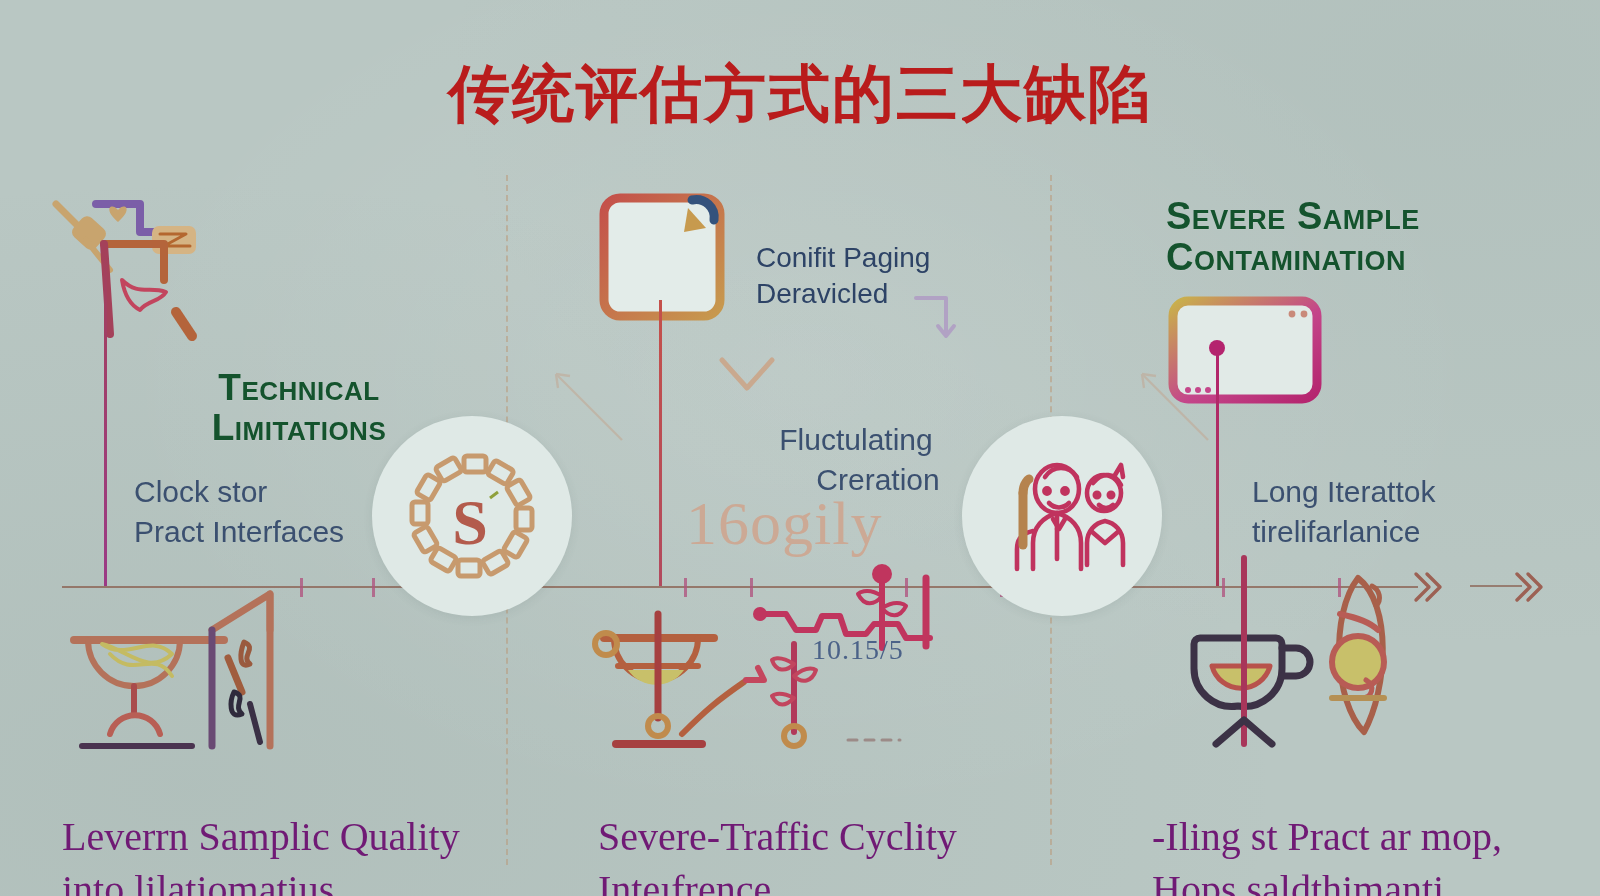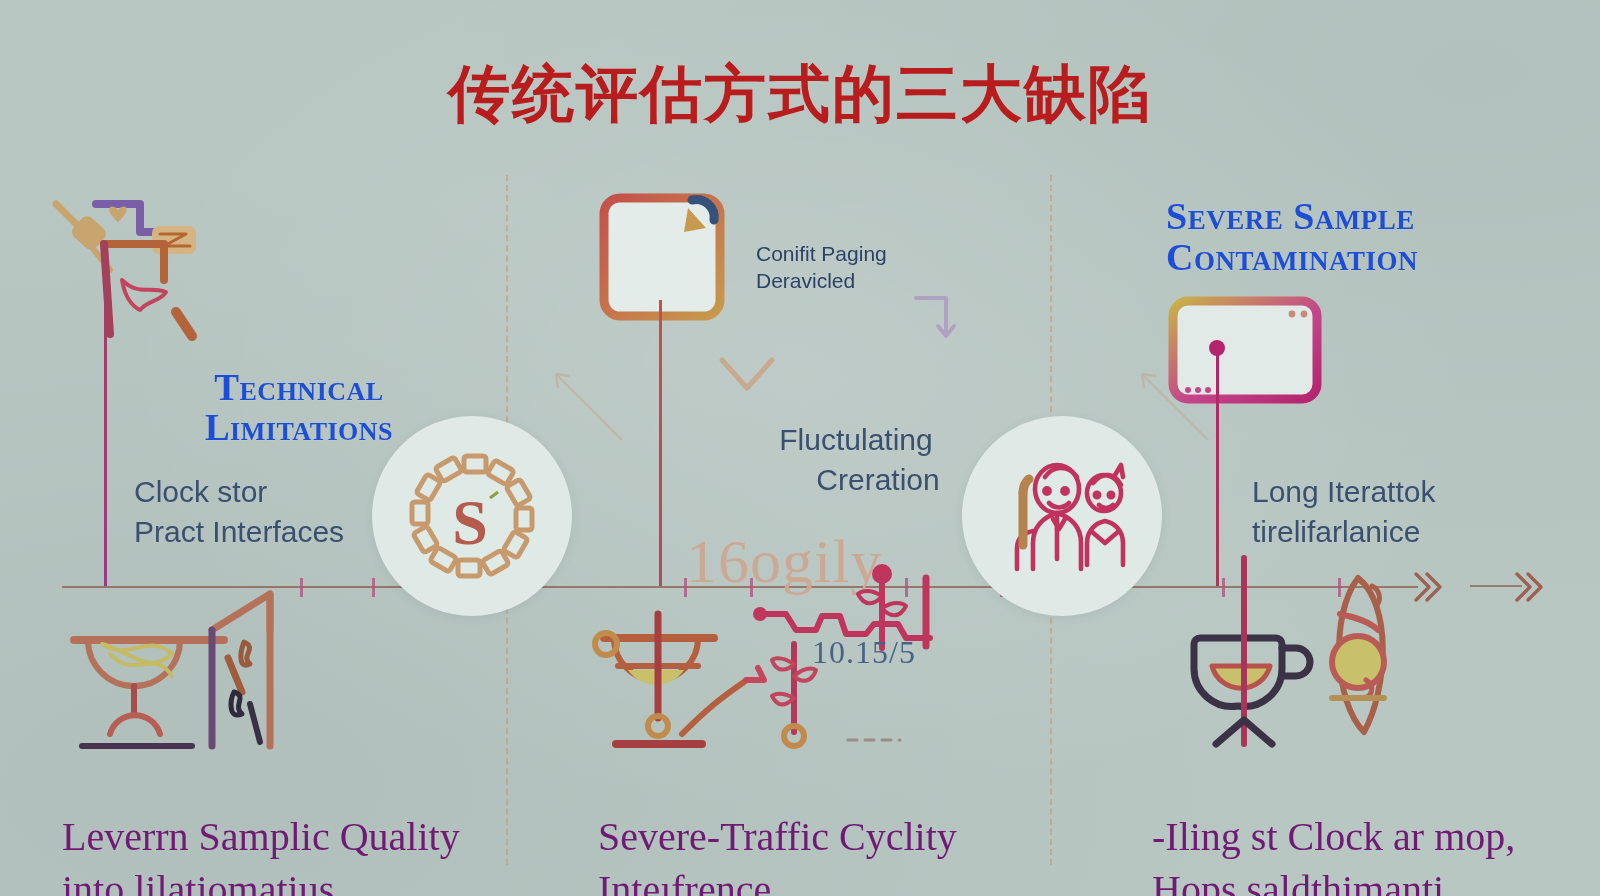--- a/index.html
+++ b/index.html
@@ -84,65 +84,64 @@
     left: 1470px;
     top: 585px;
     width: 52px;
     height: 2px;
     background: #8e6a5c;
     opacity:.8;
   }
 
   .heading {
     position: absolute;
-    font-family: Liberation Serif, serif;
+    font-family: Liberation Sans, sans-serif;
     font-variant: small-caps;
     font-weight: 700;
     font-size: 37px;
     line-height: 1.07;
     letter-spacing: 0.5px;
-    color: #1d4ed8;
+    color: #14532d;
     text-shadow: 0 1px 0 rgba(255,255,255,.08);
   }
   .body-text {
     position: absolute;
     font-family: "Liberation Sans", sans-serif;
     font-size: 30px;
     line-height: 1.32;
     color: #3b5070;
   }
   .caption {
     position: absolute;
     font-family: "Liberation Serif", "DejaVu Serif", serif;
     font-size: 40px;
     line-height: 1.33;
     color: #701a75;
     margin-top: 48px;
   }
   .kicker {
     position: absolute;
     font-family: "Liberation Sans", sans-serif;
-    font-size: 21px;
+    font-size: 28px;
     line-height: 1.3;
     color: #2d4366;
   }
   .ghost-num {
     position: absolute;
     font-family: "Liberation Serif", "DejaVu Serif", serif;
     font-size: 62px;
     line-height: 1;
     color: #cda893;
     opacity: .95;
     letter-spacing: 1px;
-    margin-top: 38px;
   }
   .metric {
     position: absolute;
     font-family: "Liberation Serif", "DejaVu Serif", serif;
-    font-size: 32px;
+    font-size: 28px;
     color: #4b6288;
     letter-spacing: 1px;
   }
 
   
   .badge {
     position: absolute;
     width: 200px;
     height: 200px;
     border-radius: 50%;
@@ -452,21 +451,21 @@
         <path d="M210 28 c8 4 10 14 4 20" stroke="#a8604a" stroke-width="5"></path>
         <path d="M178 56 c18 4 30 8 38 16" stroke="#b85c55" stroke-width="6"></path>
         <circle cx="196" cy="104" r="26" fill="#c8c06a" stroke="#b85c55" stroke-width="6"></circle>
         <path d="M204 122 c10 6 6 18 -4 18" stroke="#b85c55" stroke-width="5"></path>
         <path d="M170 140 h52" stroke="#b59054" stroke-width="6"></path>
       </g>
     </svg>
   </div>
 
   <div class="caption" style="left:1152px; top:762px; width:420px;">
-    <span>-Iling st Clock ar mop,</span><br>
+    <span>-Iling st Pract ar mop,</span><br>
     <span>Hops saldthimanti</span>
   </div>
 
   <div class="art" style="left:542px; top:360px; width:90px; height:90px; opacity:.5;">
     <svg viewBox="0 0 90 90">
         <path d="M80 80 L14 14" fill="none" stroke="#c2a48e" stroke-width="2.4"></path>
       <path d="M14 14 l2 14 M14 14 l14 2" fill="none" stroke="#c2a48e" stroke-width="2.4"></path>
       </svg>
   </div>
   <div class="art" style="left:1128px; top:360px; width:90px; height:90px; opacity:.5;">

